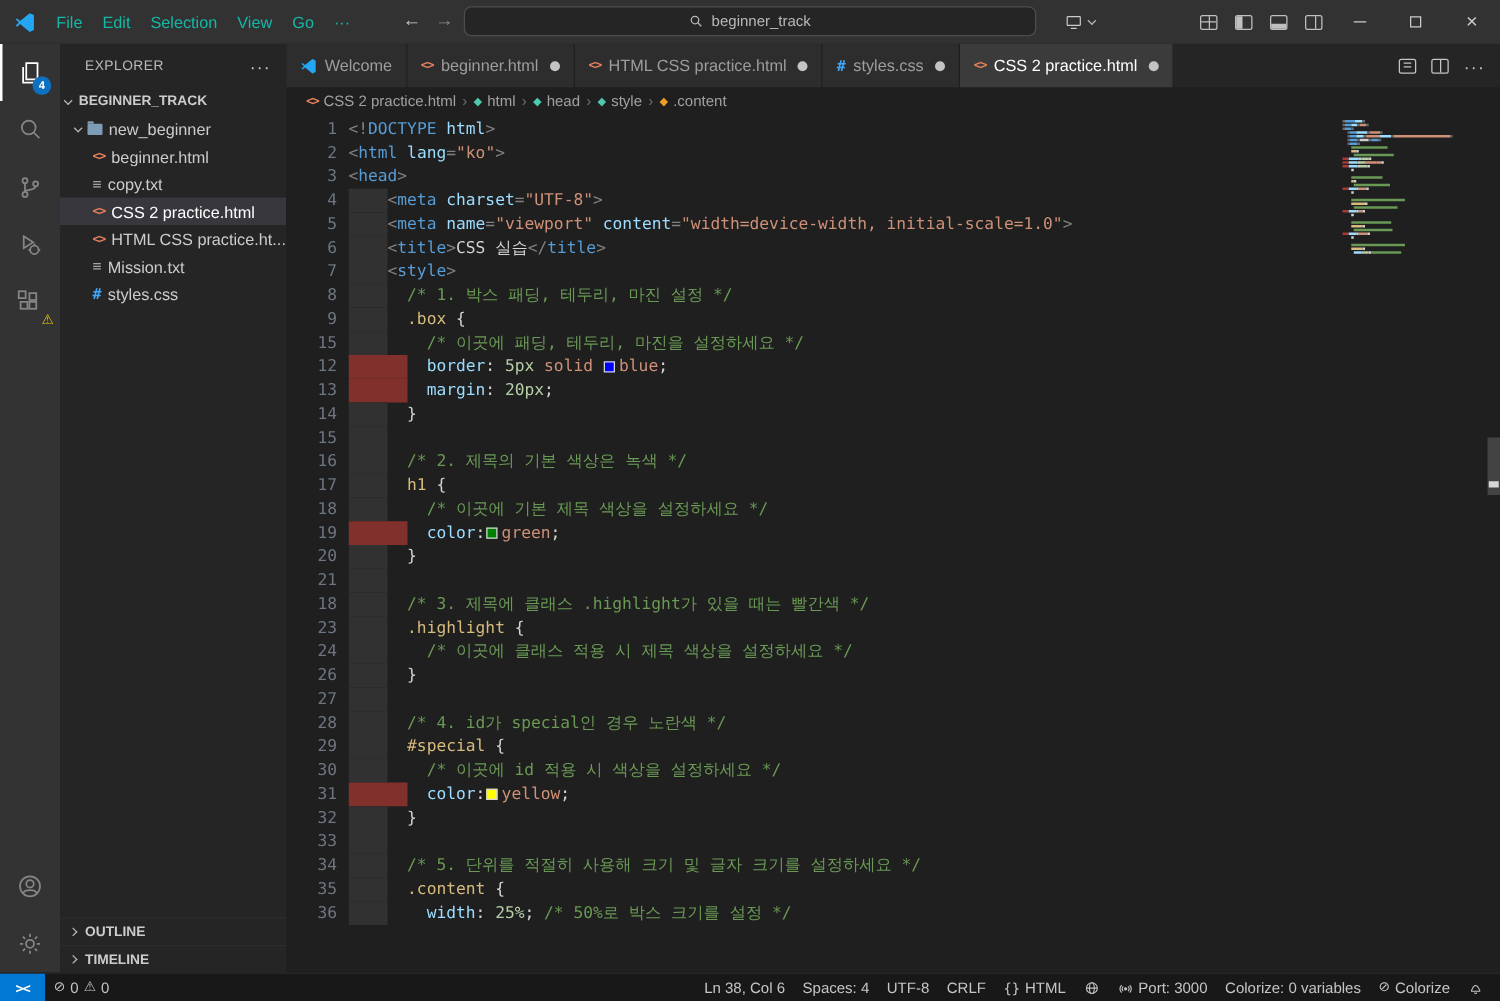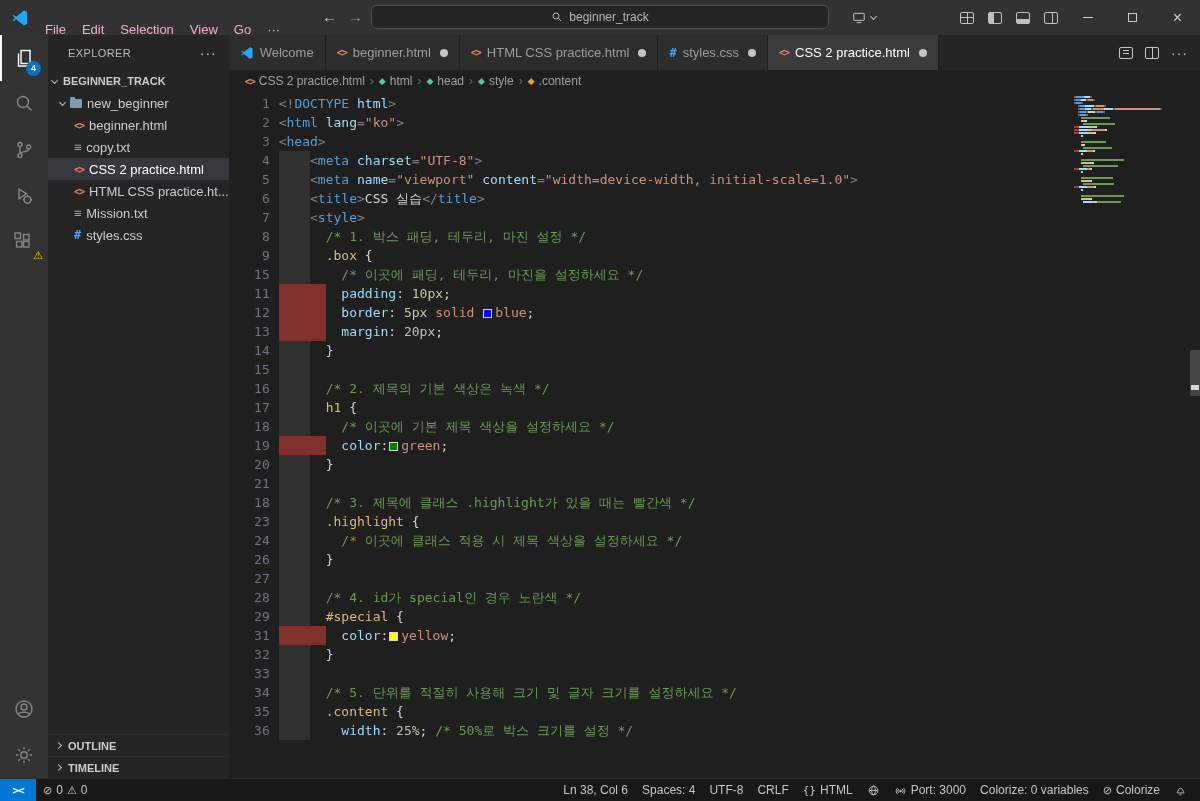--- a/index.html
+++ b/index.html
@@ -4,21 +4,21 @@
 <style>
   * { margin:0; padding:0; box-sizing:border-box; }
   html,body { width:1200px; height:801px; overflow:hidden; }
   body { font-family:"Liberation Sans", sans-serif; background:#1f1f1f; color:#cccccc; }
   .window { width:1200px; height:801px; display:flex; flex-direction:column; }
 
   
   .titlebar { position:relative; flex:0 0 35px; background:#323233; display:flex; align-items:center; }
   .tb-logo { width:18px; height:18px; margin:0 8px 0 11px; flex:0 0 auto; }
   .menus { display:flex; height:35px; }
-  .menu-item { padding:12px 8px; font-size:13px; line-height:35px; color:#f9a8d4; cursor:default; }
+  .menu-item { padding:0 8px; font-size:13px; line-height:35px; color:#14b8a6; cursor:default; }
   .nav-arrow { position:absolute; top:0; height:35px; line-height:34px; font-size:15px; color:#cccccc; }
   .nav-back { left:322px; }
   .nav-fwd { left:348px; color:#8a8a8a; }
   .search-box { position:absolute; left:50%; transform:translateX(-50%); top:5px; width:458px; height:24px;
     background:#252526; border:1px solid #4d4d4d; border-radius:6px; display:flex; align-items:center;
     justify-content:center; gap:6px; font-size:12px; color:#b8b8b8; }
   .cast-wrap { position:absolute; left:851px; top:0; height:35px; display:flex; align-items:center; gap:4px; color:#ccc; }
   .layout-icons { position:absolute; right:142px; top:0; height:35px; display:flex; align-items:center; gap:14px; }
   .lay { width:14px; height:12px; border:1px solid #c0c0c0; position:relative; border-radius:2px; }
   .lay.grid:before { content:""; position:absolute; left:5.5px; top:0; bottom:0; width:1px; background:#c0c0c0; }
@@ -377,24 +377,20 @@
             </div>
             <div class="code-line">
               <span class="line-num">9</span>
               <span class="line-content"><span class="band gray" style="width: 4ch;"></span>  <span class="sel">.box</span><span class="x"> {</span></span>
             </div>
             <div class="code-line">
               <span class="line-num">15</span>
               <span class="line-content"><span class="band gray" style="width: 4ch;"></span>    <span class="c">/* 이곳에 패딩, 테두리, 마진을 설정하세요 */</span></span>
             </div>
             <div class="code-line">
-              <span class="line-num">11</span>
-              <span class="line-content"><span class="band red" style="width: 6ch;"></span>  <span class="pr">padding</span><span class="x">:</span><span class="n"> 10px</span><span class="x">;</span></span>
-            </div>
-            <div class="code-line">
               <span class="line-num">12</span>
               <span class="line-content"><span class="band red" style="width: 6ch;"></span>  <span class="pr">border</span><span class="x">:</span><span class="n"> 5px</span><span class="v"> solid </span><span class="sw" style="background: rgb(0, 0, 255);"></span><span class="v">blue</span><span class="x">;</span></span>
             </div>
             <div class="code-line">
               <span class="line-num">13</span>
               <span class="line-content"><span class="band red" style="width: 6ch;"></span>  <span class="pr">margin</span><span class="x">:</span><span class="n"> 20px</span><span class="x">;</span></span>
             </div>
             <div class="code-line">
               <span class="line-num">14</span>
               <span class="line-content"><span class="band gray" style="width: 4ch;"></span>  <span class="x">}</span></span>
@@ -447,20 +443,24 @@
               <span class="line-num">27</span>
               <span class="line-content"><span class="band gray" style="width: 4ch;"></span></span>
             </div>
             <div class="code-line">
               <span class="line-num">28</span>
               <span class="line-content"><span class="band gray" style="width: 4ch;"></span>  <span class="c">/* 4. id가 special인 경우 노란색 */</span></span>
             </div>
             <div class="code-line">
               <span class="line-num">29</span>
               <span class="line-content"><span class="band gray" style="width: 4ch;"></span>  <span class="sel">#special</span><span class="x"> {</span></span>
+            </div>
+            <div class="code-line">
+              <span class="line-num">30</span>
+              <span class="line-content"><span class="band gray" style="width: 4ch;"></span>    <span class="c">/* 이곳에 id 적용 시 색상을 설정하세요 */</span></span>
             </div>
             <div class="code-line">
               <span class="line-num">31</span>
               <span class="line-content"><span class="band red" style="width: 6ch;"></span>  <span class="pr">color</span><span class="x">:</span><span class="sw" style="background: rgb(255, 255, 0);"></span><span class="v">yellow</span><span class="x">;</span></span>
             </div>
             <div class="code-line">
               <span class="line-num">32</span>
               <span class="line-content"><span class="band gray" style="width: 4ch;"></span>  <span class="x">}</span></span>
             </div>
             <div class="code-line">

